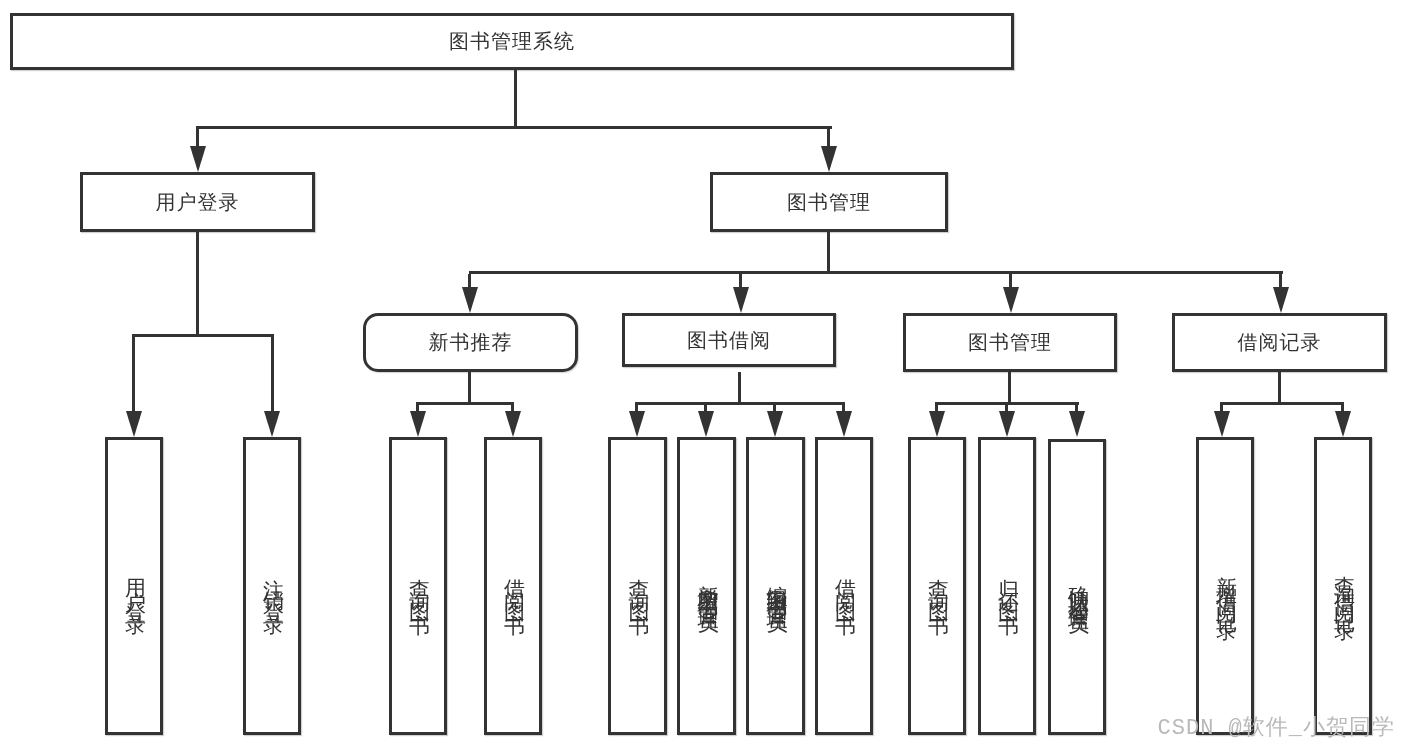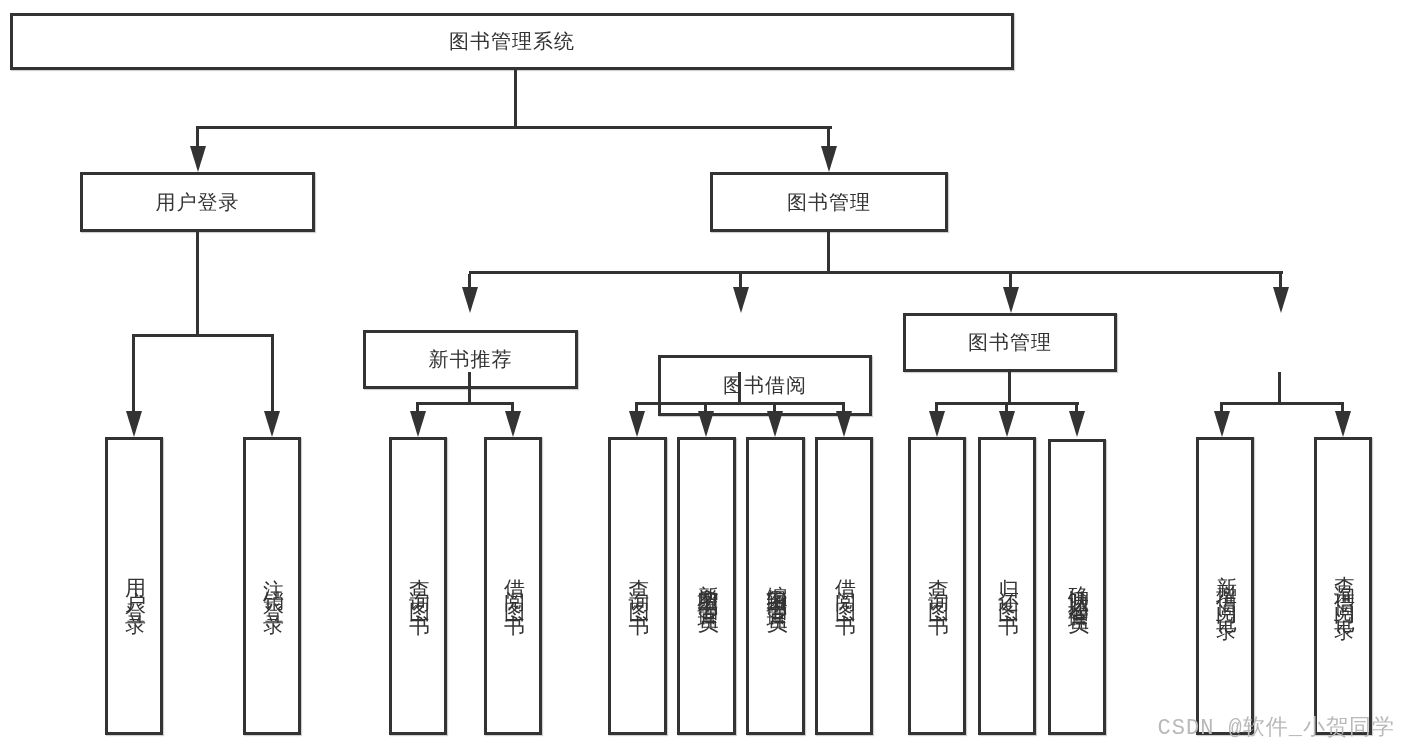--- a/index.html
+++ b/index.html
@@ -75,28 +75,31 @@
   <div class="line" style="left:469px;top:271px;width:814px;height:3px;"></div>
   <div class="line" style="left:468px;top:274px;width:3px;height:14px;"></div>
   <div class="line" style="left:739px;top:274px;width:3px;height:14px;"></div>
   <div class="line" style="left:1009px;top:274px;width:3px;height:14px;"></div>
   <div class="line" style="left:1279px;top:274px;width:3px;height:14px;"></div>
   <div class="arrow" style="left:462px;top:287px;"></div>
   <div class="arrow" style="left:733px;top:287px;"></div>
   <div class="arrow" style="left:1003px;top:287px;"></div>
   <div class="arrow" style="left:1273px;top:287px;"></div>
 
-  <div class="box" style="left:363px;top:330px;width:215px;height:59px;">
+  <div class="box" style="left:363px;top:313px;width:215px;height:59px;border-radius:15px;">
     <span class="h-label">新书推荐</span>
   </div>
-  <div class="box" style="left:658px;top:313px;width:214px;height:61px;margin-top:42px;">
+  <div class="box" style="left:622px;top:313px;width:214px;height:54px;">
     <span class="h-label">图书借阅</span>
   </div>
   <div class="box" style="left:903px;top:313px;width:214px;height:59px;">
     <span class="h-label">图书管理</span>
+  </div>
+  <div class="box" style="left:1172px;top:313px;width:215px;height:59px;">
+    <span class="h-label">借阅记录</span>
   </div>
 
   <div class="line" style="left:468px;top:372px;width:3px;height:33px;"></div>
   <div class="line" style="left:416px;top:402px;width:98px;height:3px;"></div>
   <div class="line" style="left:416px;top:405px;width:3px;height:8px;"></div>
   <div class="line" style="left:511px;top:405px;width:3px;height:8px;"></div>
   <div class="arrow" style="left:410px;top:411px;"></div>
   <div class="arrow" style="left:505px;top:411px;"></div>
 
   <div class="line" style="left:738px;top:372px;width:3px;height:33px;"></div>

